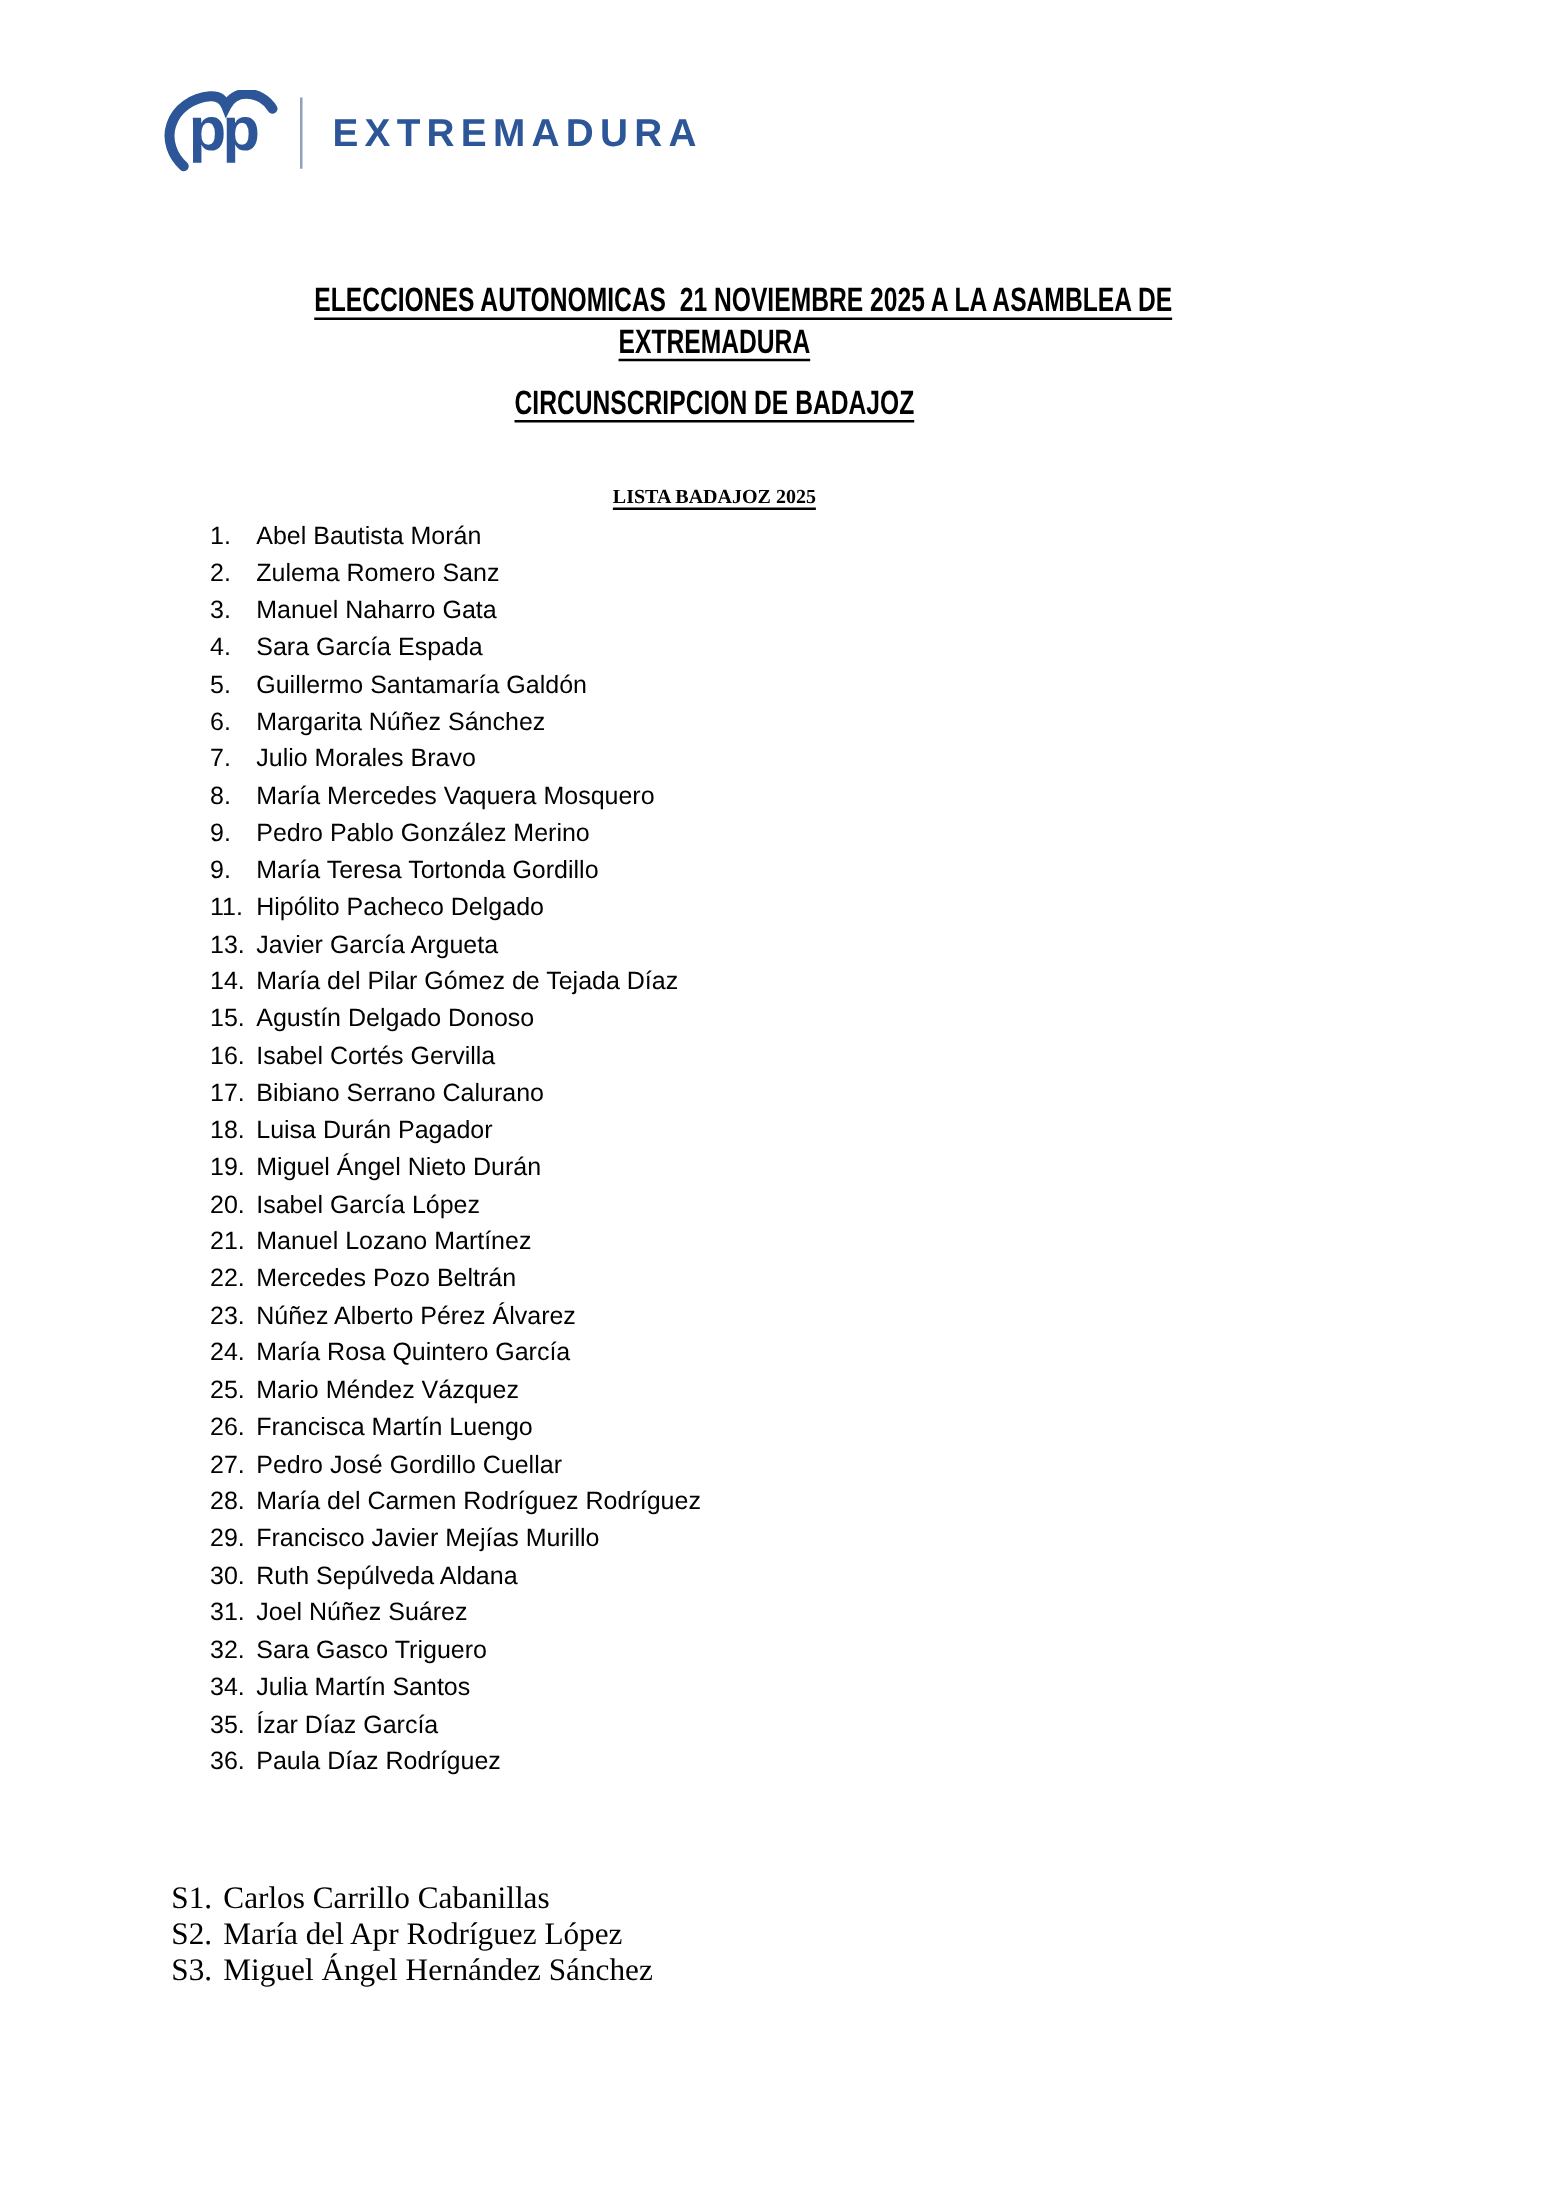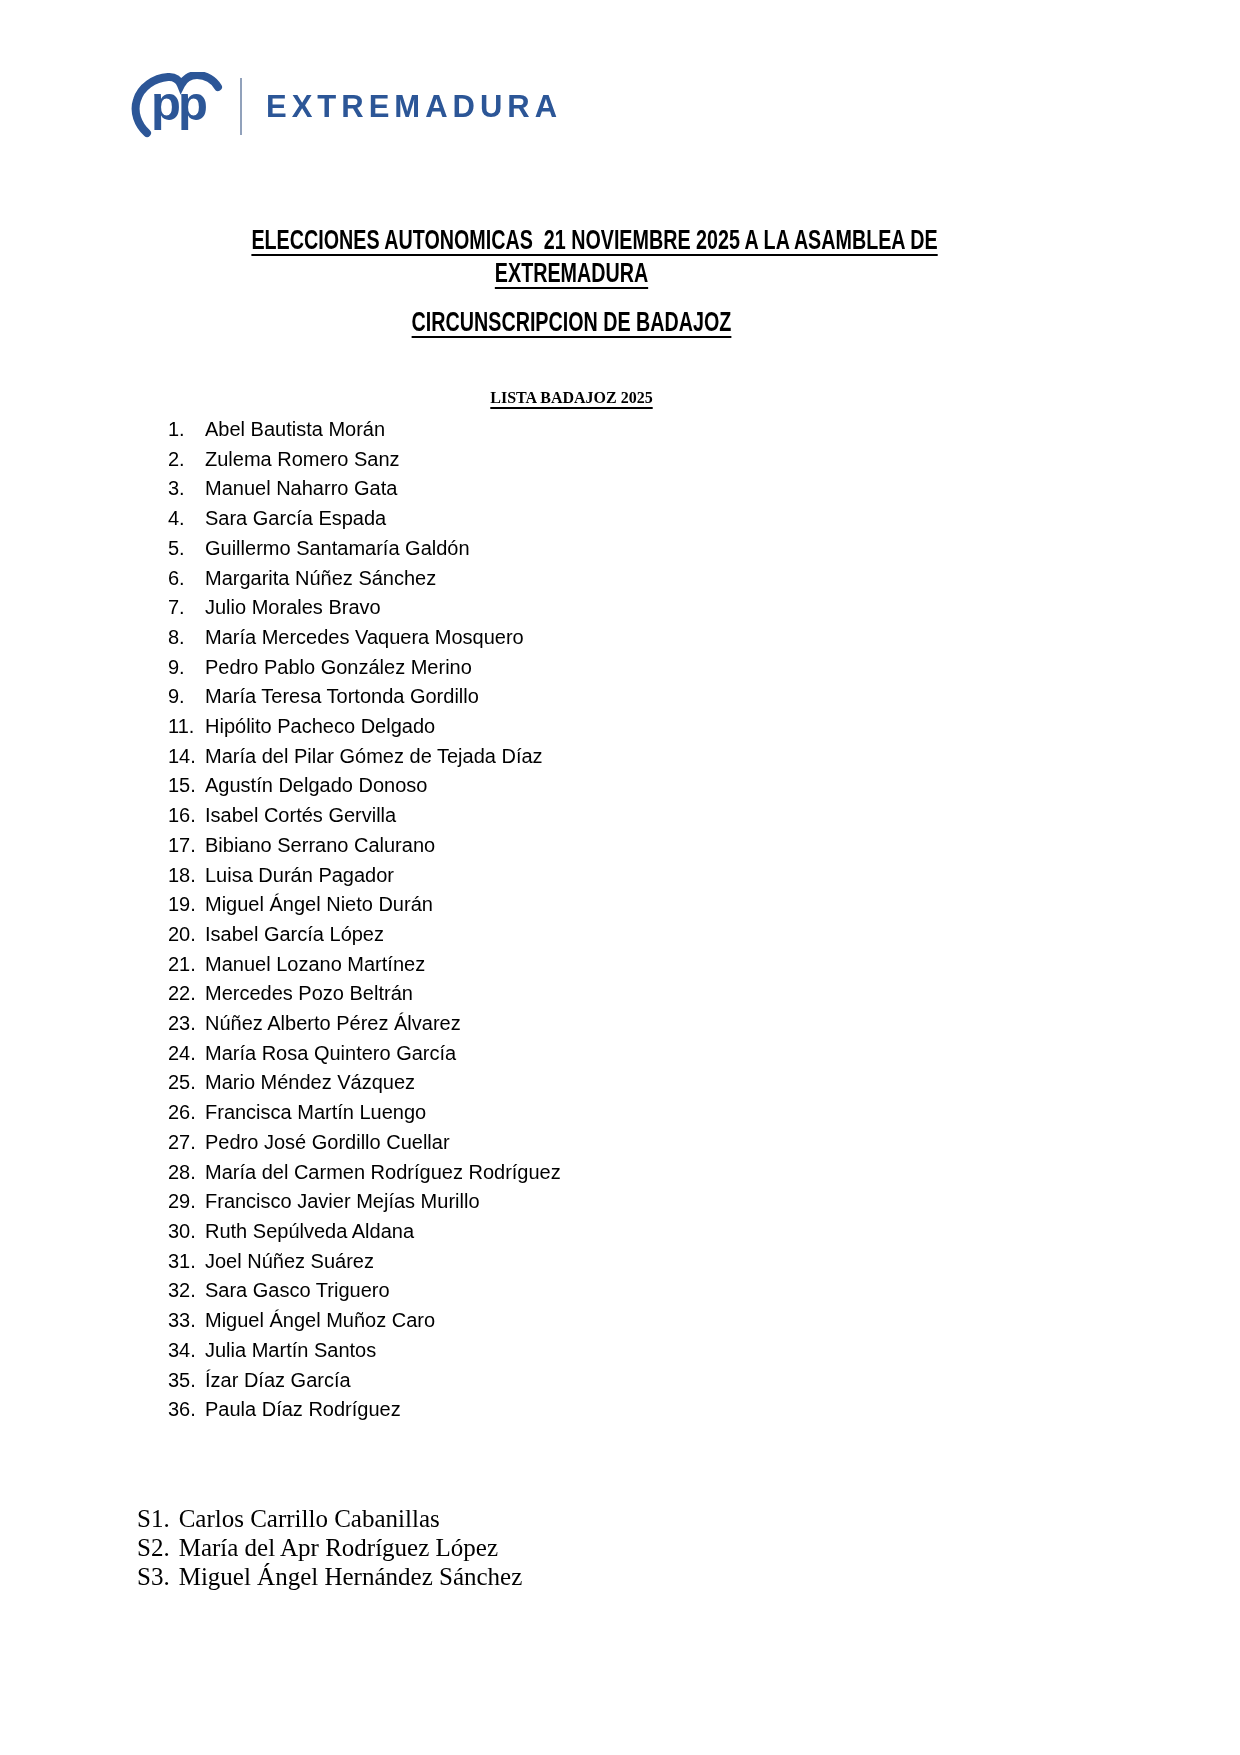--- a/index.html
+++ b/index.html
@@ -113,20 +113,24 @@
         <span class="num">9.</span>
         <span class="name">María Teresa Tortonda Gordillo</span>
       </div>
 
       <div class="row">
         <span class="num">11.</span>
         <span class="name">Hipólito Pacheco Delgado</span>
       </div>
 
 
+      <div class="row">
+        <span class="num">13.</span>
+        <span class="name">Javier García Argueta</span>
+      </div>
 
       <div class="row">
         <span class="num">14.</span>
         <span class="name">María del Pilar Gómez de Tejada Díaz</span>
       </div>
 
       <div class="row">
         <span class="num">15.</span>
         <span class="name">Agustín Delgado Donoso</span>
       </div>
@@ -209,24 +213,20 @@
       <div class="row">
         <span class="num">31.</span>
         <span class="name">Joel Núñez Suárez</span>
       </div>
 
       <div class="row">
         <span class="num">32.</span>
         <span class="name">Sara Gasco Triguero</span>
       </div>
 
-      <div class="row">
-        <span class="num">33.</span>
-        <span class="name">Miguel Ángel Muñoz Caro</span>
-      </div>
 
       <div class="row">
         <span class="num">34.</span>
         <span class="name">Julia Martín Santos</span>
       </div>
 
       <div class="row">
         <span class="num">35.</span>
         <span class="name">Ízar Díaz García</span>
       </div>

